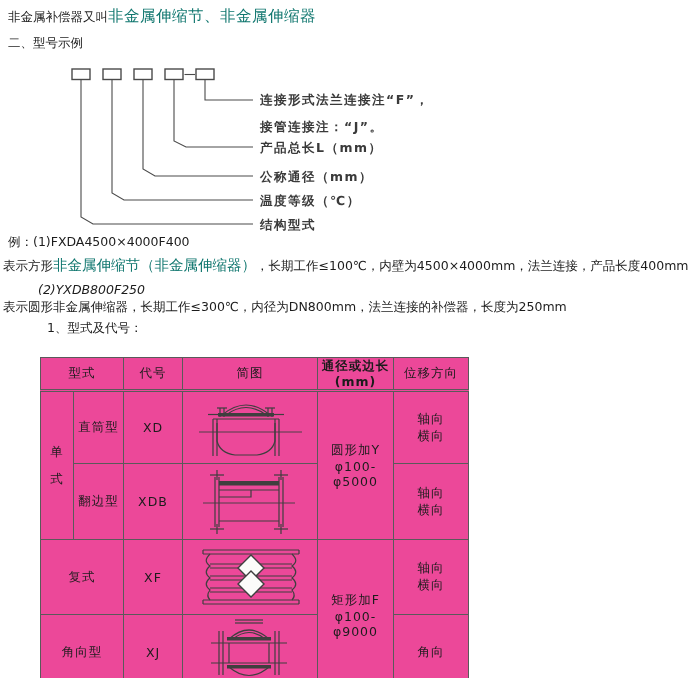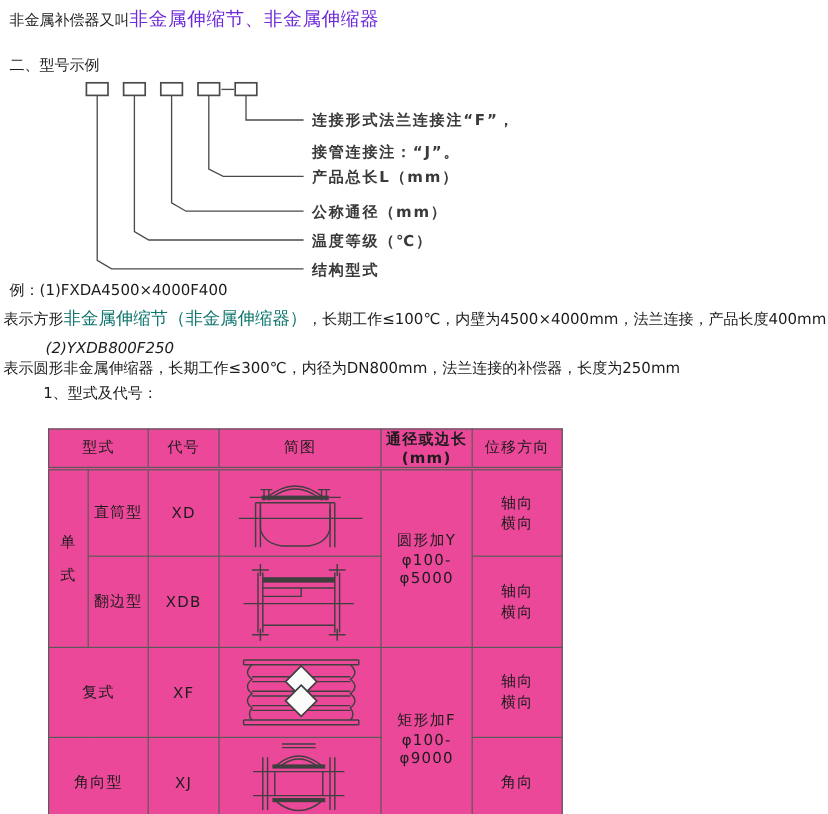--- a/index.html
+++ b/index.html
@@ -2,37 +2,37 @@
 <html><head>
 <meta charset="utf-8">
 <style>
   * { margin:0; padding:0; box-sizing:border-box; }
   html,body { width:690px; height:678px; background:#ffffff; overflow:hidden;
               font-family:"DejaVu Sans","Liberation Sans",sans-serif; color:#1c1c1c; }
   .abs { position:absolute; }
 
   
   .intro { left:8px; top:6px; font-size:12.5px; white-space:nowrap; }
-  .intro .em { font-size:15.5px; color:#6d28d9; letter-spacing:.5px; }
-  .section-heading { left:8px; top:46px; font-size:12.5px; }
+  .intro .em { font-size:15.5px; color:#0f766e; letter-spacing:.5px; }
+  .section-heading { left:8px; top:35px; font-size:12.5px; }
 
   
   .model-diagram { left:0; top:55px; }
   .model-diagram .ink { stroke:#4a4a4a; fill:none; stroke-width:1.1; }
   .model-diagram rect.codebox { stroke:#4a4a4a; fill:none; stroke-width:1.4; }
   .model-diagram text { font-size:12.5px; font-weight:600; fill:#3a3a3a; letter-spacing:1.5px; }
 
   
   .ex { white-space:nowrap; font-size:12.5px; line-height:19px; }
   .ex .ex-em { font-size:14.5px; color:#0f766e; }
   .ex1-head { left:8px;  top:232px; }
   .ex1-desc { left:3px;  top:256px; }
   .ex2-head { left:38px; top:280px;font-style:italic; }
   .ex2-desc { left:3px;  top:297px; }
-  .tbl-caption { left:36px; top:320px; font-size:12.5px; }
+  .tbl-caption { left:47px; top:320px; font-size:12.5px; }
 
   
   table.spec { position:absolute; left:40px; top:357px; width:428px;
                border-collapse:collapse; table-layout:fixed;
                background:#ec4899;padding-left:48px; }
   table.spec td { border:1px solid #5a5a5a; text-align:center; vertical-align:middle;
                   font-size:12.5px; padding:0; letter-spacing:1px; }
   table.spec tr.hdr td { border-bottom:3px double #5a5a5a; }
   .two-line { line-height:1.25;font-weight:bold; }
   .stack { display:flex; flex-direction:column; align-items:center; justify-content:center; }

